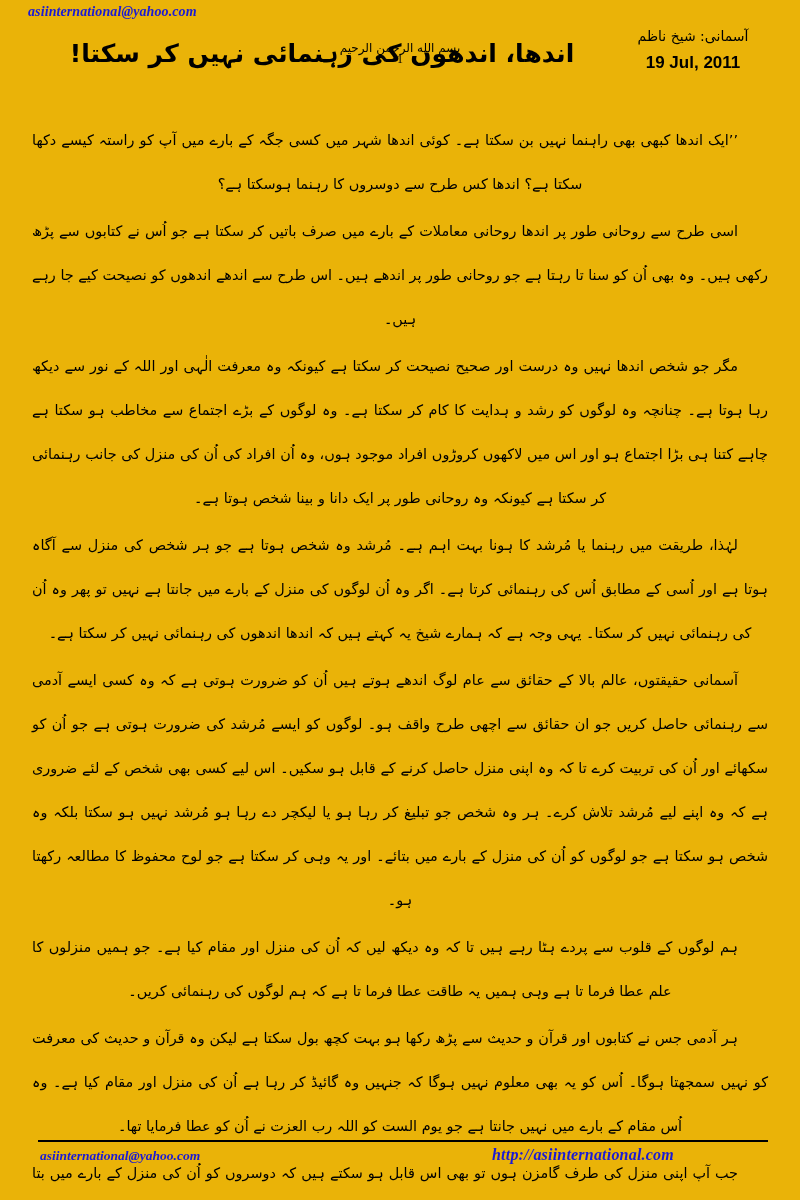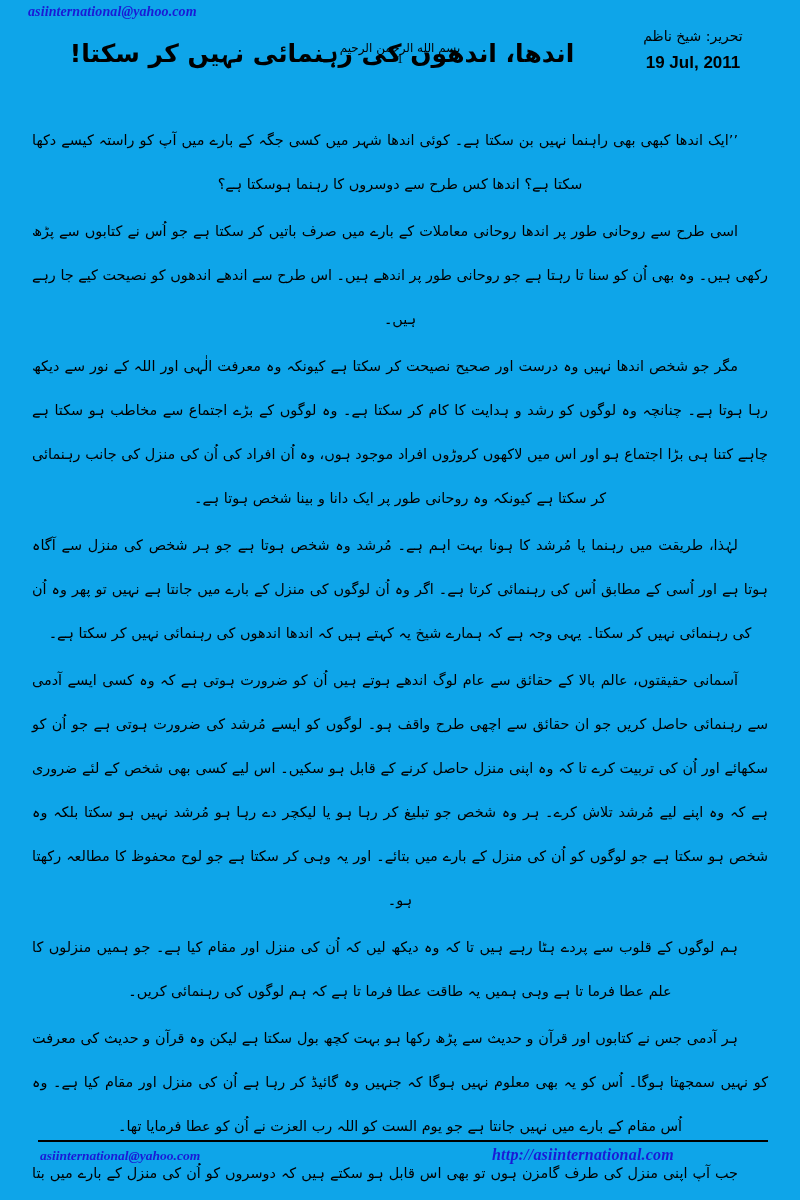--- a/index.html
+++ b/index.html
@@ -15,21 +15,21 @@
     overflow: hidden;
     font-family: "Liberation Serif", "DejaVu Serif", serif;
     color: #000000;
   }
 
   .page {
     position: absolute;
     inset: 0;
     width: 800px;
     height: 1200px;
-    background: #0ea5e9;
+    background: #eab308;
   }
 
   
   .header {
     position: absolute;
     top: 0;
     left: 0;
     width: 800px;
     height: 108px;
   }
@@ -188,21 +188,21 @@
   <div class="header">
 
     <div class="header-email">asiinternational@yahoo.com</div>
 
     <div class="bismillah-block">
       <div class="bismillah">بسم الله الرحمن الرحيم</div>
       <div class="page-number">1</div>
     </div>
 
     <div class="byline">
-      <div class="byline-author">تحریر:  شیخ ناظم</div>
+      <div class="byline-author">آسمانی:  شیخ ناظم</div>
       <div class="byline-date">19 Jul, 2011</div>
     </div>
 
     <div class="article-title">اندھا، اندھوں کی رہنمائی نہیں کر سکتا!</div>
   </div>
 
   <div class="article-body">
     <p class="para">’’ایک اندھا کبھی بھی راہنما نہیں بن سکتا ہے۔ کوئی اندھا شہر میں کسی جگہ کے بارے میں آپ کو راستہ کیسے دکھا سکتا ہے؟ اندھا کس طرح سے دوسروں کا رہنما ہوسکتا ہے؟</p>
     <p class="para">اسی طرح سے روحانی طور پر اندھا روحانی معاملات کے بارے میں صرف باتیں کر سکتا ہے جو اُس نے کتابوں سے پڑھ رکھی ہیں۔ وہ بھی اُن کو سنا تا رہتا ہے جو روحانی طور پر اندھے ہیں۔ اس طرح سے اندھے اندھوں کو نصیحت کیے جا رہے ہیں۔</p>
     <p class="para">مگر جو شخص اندھا نہیں وہ درست اور صحیح نصیحت کر سکتا ہے کیونکہ وہ معرفت الٰہی اور اللہ کے نور سے دیکھ رہا ہوتا ہے۔ چنانچہ وہ لوگوں کو رشد و ہدایت کا کام کر سکتا ہے۔  وہ لوگوں کے بڑے اجتماع سے مخاطب ہو سکتا ہے چاہے کتنا ہی بڑا اجتماع ہو اور اس میں لاکھوں کروڑوں افراد موجود ہوں، وہ اُن افراد کی اُن کی منزل کی جانب رہنمائی کر سکتا ہے کیونکہ وہ روحانی طور پر ایک دانا و بینا شخص ہوتا ہے۔</p>

